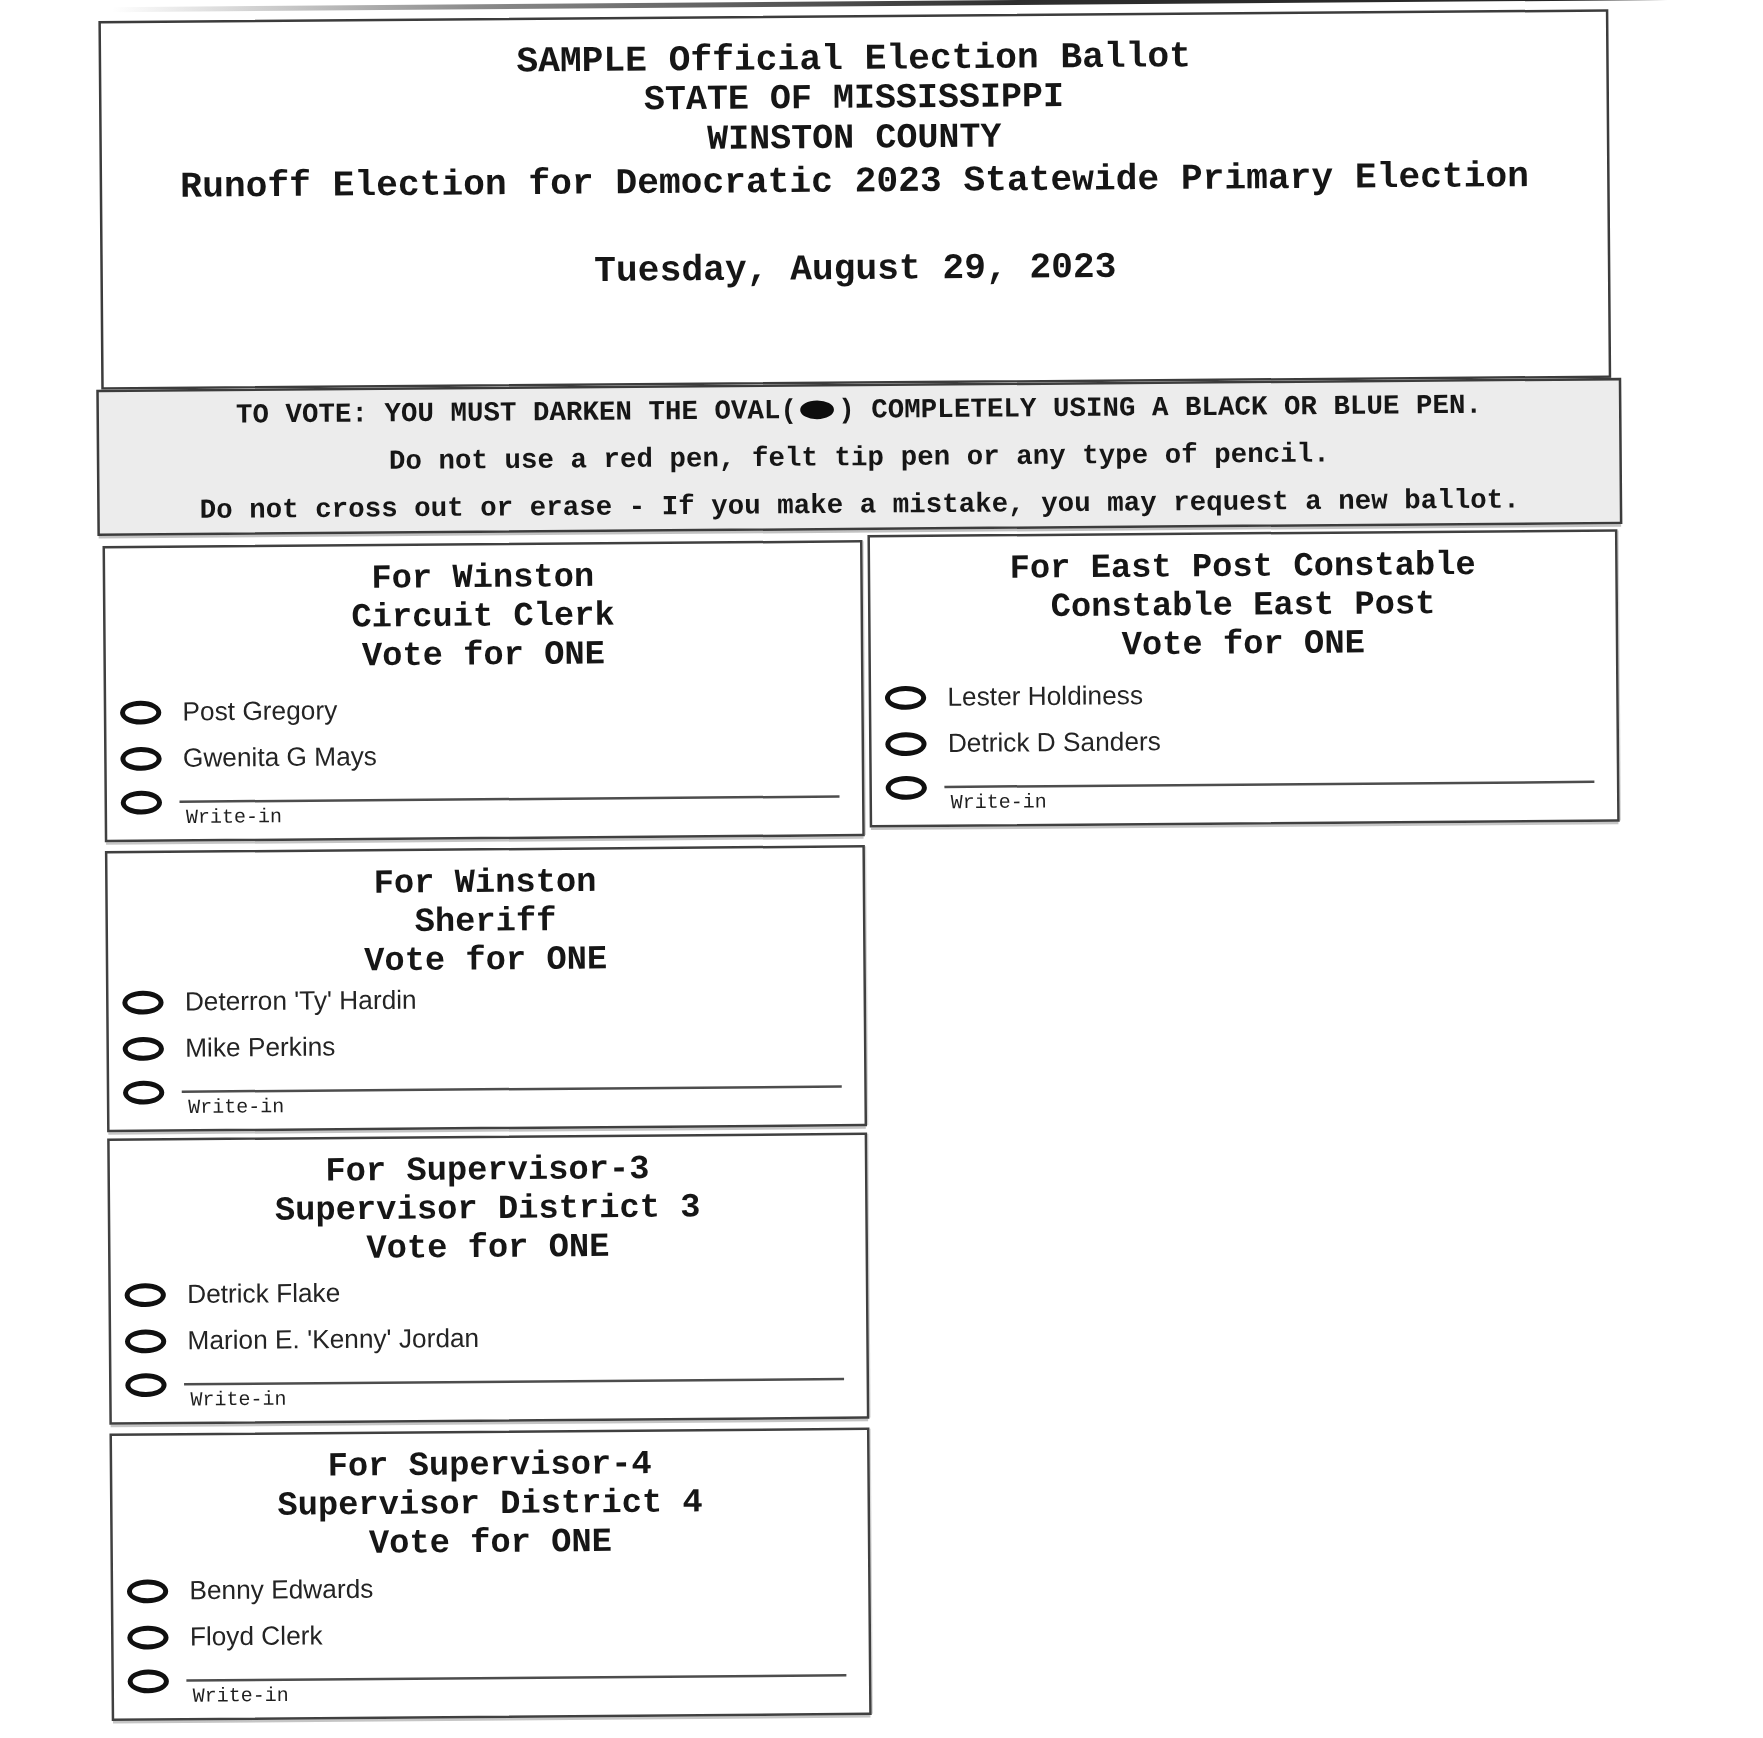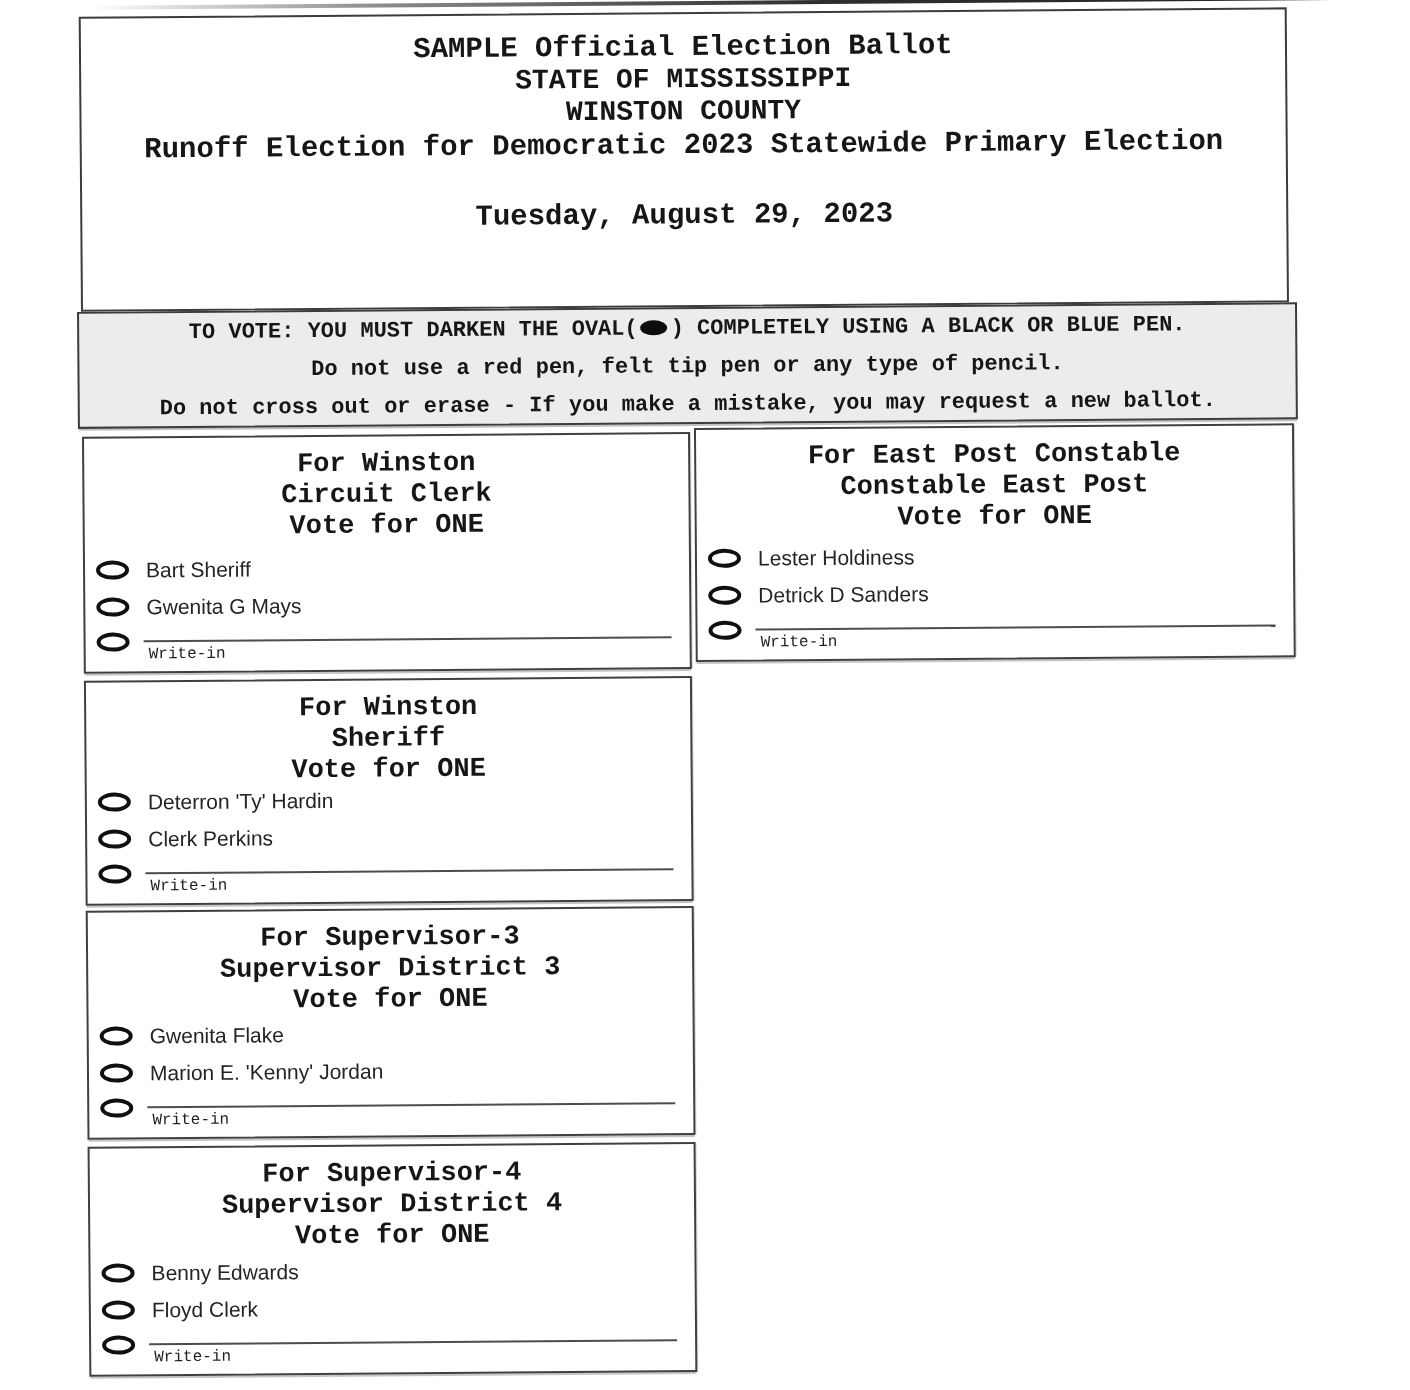--- a/index.html
+++ b/index.html
@@ -178,21 +178,21 @@
 
     <div class="contest c0">
       <div class="contest-title">
         <div>For Winston</div>
         <div>Circuit Clerk</div>
         <div>Vote for ONE</div>
       </div>
       <div class="candidates">
         <div class="cand-row">
           <span class="oval"></span>
-          <span class="cand-name">Bart Sheriff</span>
+          <span class="cand-name">Post Gregory</span>
         </div>
         <div class="cand-row">
           <span class="oval"></span>
           <span class="cand-name">Gwenita G Mays</span>
         </div>
         <div class="writein-row">
           <span class="oval"></span>
           <div class="writein-field">
             <div class="writein-line"></div>
             <div class="writein-label">Write-in</div>
@@ -207,42 +207,42 @@
         <div>Sheriff</div>
         <div>Vote for ONE</div>
       </div>
       <div class="candidates">
         <div class="cand-row">
           <span class="oval"></span>
           <span class="cand-name">Deterron 'Ty' Hardin</span>
         </div>
         <div class="cand-row">
           <span class="oval"></span>
-          <span class="cand-name">Clerk Perkins</span>
+          <span class="cand-name">Mike Perkins</span>
         </div>
         <div class="writein-row">
           <span class="oval"></span>
           <div class="writein-field">
             <div class="writein-line"></div>
             <div class="writein-label">Write-in</div>
           </div>
         </div>
       </div>
     </div>
 
     <div class="contest c2">
       <div class="contest-title">
         <div>For Supervisor-3</div>
         <div>Supervisor District 3</div>
         <div>Vote for ONE</div>
       </div>
       <div class="candidates">
         <div class="cand-row">
           <span class="oval"></span>
-          <span class="cand-name">Gwenita Flake</span>
+          <span class="cand-name">Detrick Flake</span>
         </div>
         <div class="cand-row">
           <span class="oval"></span>
           <span class="cand-name">Marion E. 'Kenny' Jordan</span>
         </div>
         <div class="writein-row">
           <span class="oval"></span>
           <div class="writein-field">
             <div class="writein-line"></div>
             <div class="writein-label">Write-in</div>

